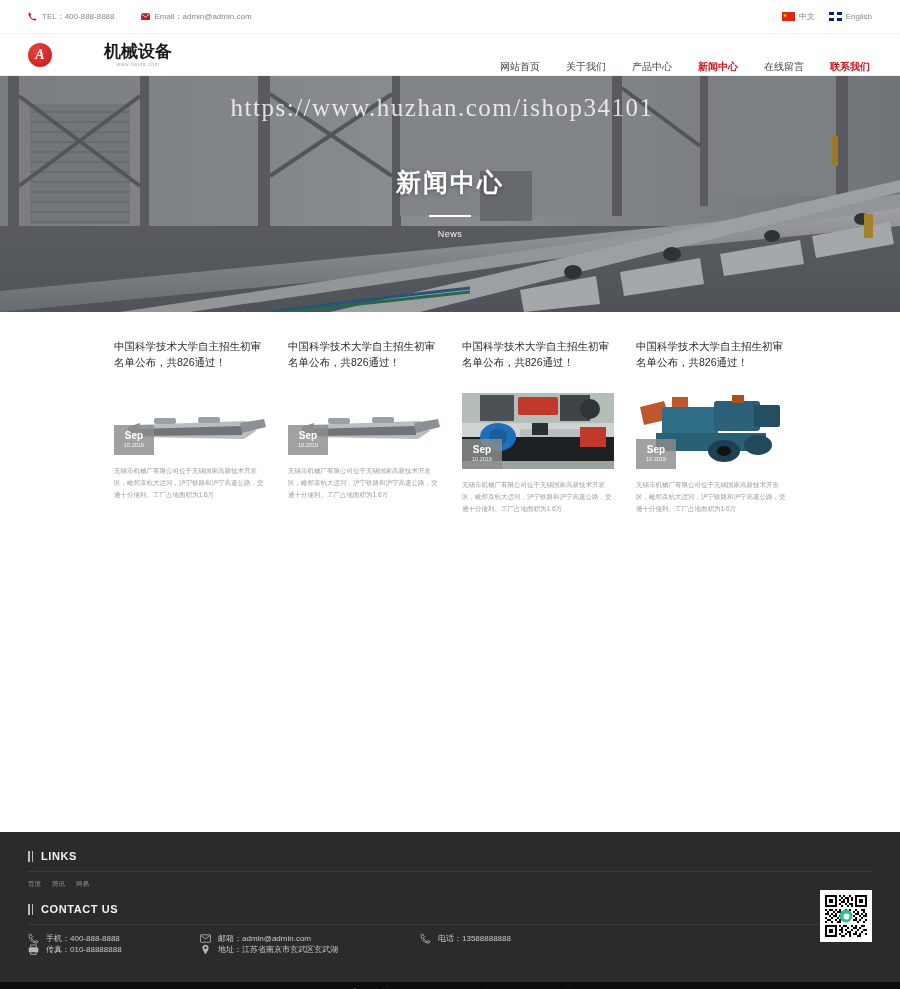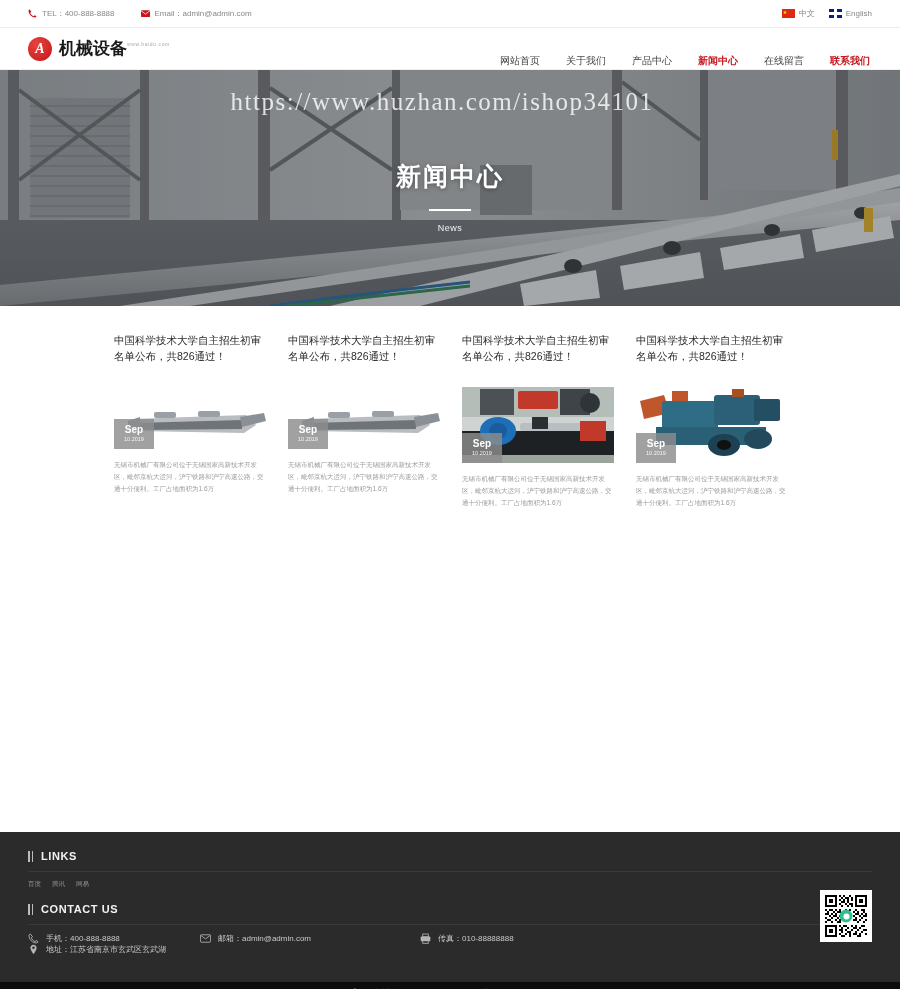--- a/index.html
+++ b/index.html
@@ -7,21 +7,21 @@
   body {
     font-family:"Liberation Sans", sans-serif;
     background:#ffffff;
     color:#333;
     overflow:hidden;
   }
   .page { width:900px; height:989px; position:relative; }
 
   
   .topbar {
-    height:28px; background:#ffffff; border-bottom:1px solid #eeeeee;
+    height:34px; background:#ffffff; border-bottom:1px solid #eeeeee;
     display:flex; padding:0 28px; font-size:8px; color:#888;
   }
   .tb-left { display:flex; align-items:center; gap:26px; }
   .tb-item { display:flex; align-items:center; gap:5px; white-space:nowrap; }
   .tb-ico { width:9px; height:9px; display:inline-block; position:relative; }
   .ico-phone svg, .ico-mail svg { display:block; }
   .tb-right { margin-left:auto; display:flex; align-items:center; gap:14px; }
   .lang { display:flex; align-items:center; gap:4px; font-size:8px; color:#888; }
   .flag-cn { width:13px; height:9px; background:#de2910; position:relative; display:inline-block; }
   .flag-cn:after {
@@ -41,21 +41,21 @@
     padding:0 28px; border-bottom:1px solid #f0f0f0; position:relative;
   }
   .logo { display:flex; align-items:center; gap:7px; }
   .logo-mark {
     width:24px; height:24px; border-radius:50%;
     background:radial-gradient(circle at 35% 30%, #e8443c, #c4161c);
     display:flex; align-items:center; justify-content:center;
     color:#fff; font-size:14px; font-weight:bold; font-style:italic;
     font-family:"Liberation Serif", serif;
   }
-  .logo-text { display:flex; flex-direction:row; line-height:1; }
+  .logo-text { display:flex; flex-direction:column; line-height:1;margin-left:45px; }
   .logo-cn { font-size:17px; font-weight:bold; color:#1a1a1a; letter-spacing:0px; }
   .logo-url { font-size:5px; color:#aaa; letter-spacing:0.6px; margin-top:2px; text-align:center; }
 
   .nav { margin-left:auto; display:flex; align-items:center; gap:22px; }
   .nav-item {
     font-size:10px; color:#444; white-space:nowrap; cursor:pointer; padding:3px 2px;margin-top:25px;
   }
   .nav-item.active { color:#c4161c; font-weight:bold; }
   .nav-item.accent { color:#c4161c; font-weight:bold; }
 
@@ -414,20 +414,28 @@
           <span>手机：400-888-8888</span>
         </div>
         <div class="c-item">
           <span class="c-ico">
             <svg width="11" height="11" viewBox="0 0 16 12">
                 <rect x="0.6" y="0.6" width="14.8" height="10.8" rx="1" fill="none" stroke="#cfcfcf" stroke-width="1.2"></rect>
                 <path d="M1 1.5l7 5 7-5" fill="none" stroke="#cfcfcf" stroke-width="1.2"></path>
               </svg>
           </span>
           <span>邮箱：admin@admin.com</span>
+        </div>
+        <div class="c-item">
+          <span class="c-ico">
+            <svg width="11" height="11" viewBox="0 0 16 16">
+                <path fill="none" stroke="#cfcfcf" stroke-width="1.3" d="M3.5 1.5c-1 0-2 1-2 2 0 6 5 11 11 11 1 0 2-1 2-2l-2.6-1.6-1.8 1.7c-2-1-4.4-3.4-5.3-5.4l1.7-1.8z"></path>
+              </svg>
+          </span>
+          <span>电话：13588888888</span>
         </div>
         <div class="c-item">
           <span class="c-ico">
             <svg width="11" height="11" viewBox="0 0 16 16">
                 <rect x="1" y="5" width="14" height="7" rx="1" fill="#cfcfcf"></rect>
                 <rect x="4" y="1.5" width="8" height="4" fill="none" stroke="#cfcfcf" stroke-width="1.2"></rect>
                 <rect x="4" y="11" width="8" height="4" fill="none" stroke="#cfcfcf" stroke-width="1.2"></rect>
               </svg>
           </span>
           <span>传真：010-88888888</span>

